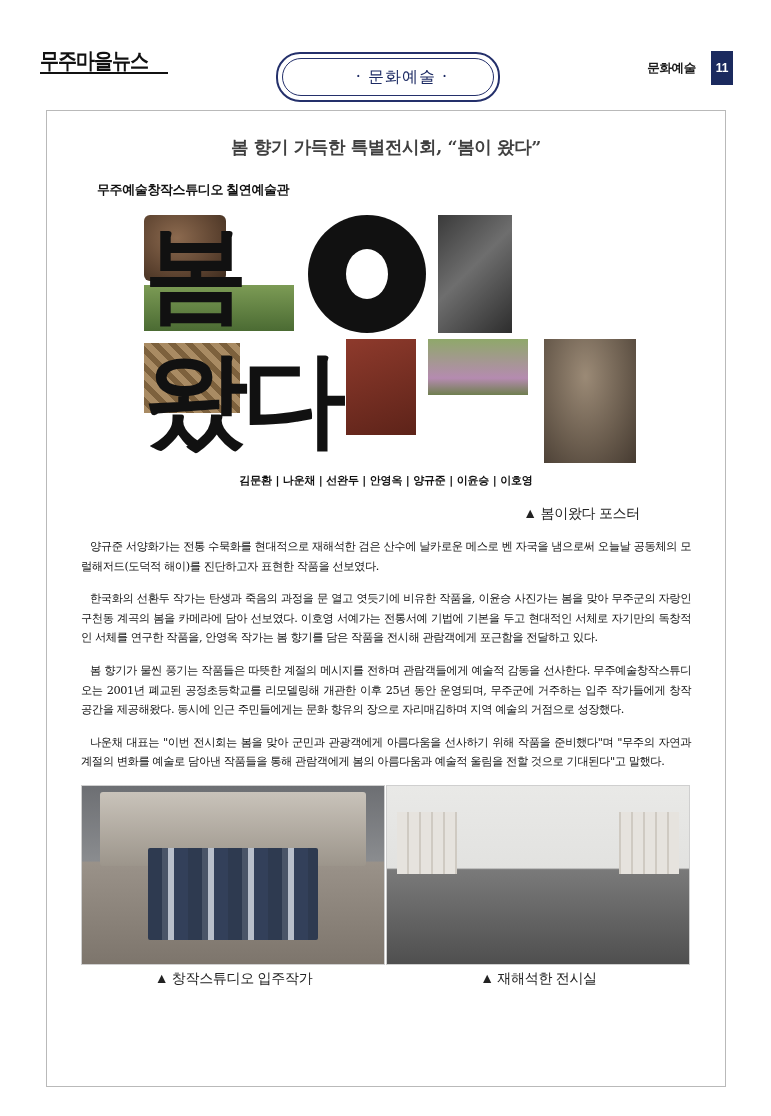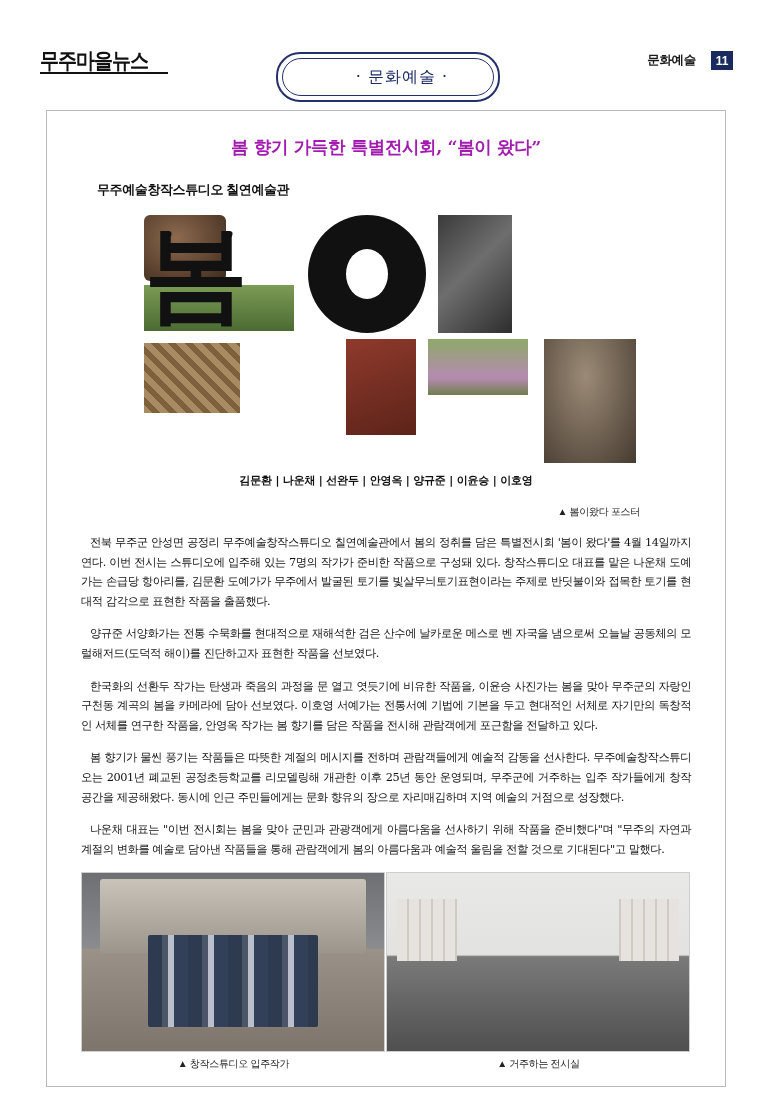--- a/index.html
+++ b/index.html
@@ -52,21 +52,21 @@
     gap: 15px;
   }
   .page-head-right .section-name {
     font-size: 12.5px;
     font-weight: bold;
     color: #1a1a1a;
     letter-spacing: -0.3px;
   }
   .page-num {
     width: 22px;
-    height: 19px;
+    height: 34px;
     background: #1b2a5e;
     color: #fff;
     font-size: 12px;
     font-weight: bold;
     display: flex;
     align-items: center;
     justify-content: center;
   }
 
   
@@ -115,21 +115,21 @@
     left: 16px;
     top: 14px;
     width: 646px;
   }
 
   .headline {
     text-align: center;
     font-family: "DejaVu Serif", serif;
     font-size: 17.5px;
     font-weight: bold;
-    color: #a21caf;
+    color: #404040;
     letter-spacing: -0.4px;
     margin: 10px 0 0 0;
   }
   .subhead {
     margin: 22px 0 0 34px;
     font-size: 13px;
     font-weight: bold;
     color: #111;
     letter-spacing: -0.4px;
   }
@@ -227,21 +227,21 @@
     left: 0; top: 262px; width: 508px;
     text-align: center;
     font-family: "DejaVu Sans", sans-serif;
     font-weight: bold;
     font-size: 11px;
     color: #111;
     letter-spacing: -0.2px;
   }
 
   .caption {
-    font-size: 10px;
+    font-size: 14px;
     color: #222;
     letter-spacing: -0.3px;
   }
   .caption-poster {
     width: 508px;
     margin: 4px auto 0 auto;
     text-align: right;
     padding-right: 2px;
   }
 
@@ -342,40 +342,40 @@
       <div class="poster">
         <div class="p-cell img-pot"></div>
         <div class="p-cell img-green"></div>
         <div class="p-cell ph-bom">봄ㅇ</div>
         <div class="p-cell ph-o"></div>
         <div class="p-cell img-metal"></div>
 
         <div class="p-cell img-weave"></div>
         <div class="p-cell img-red"></div>
         <div class="p-cell img-flower"></div>
+        <div class="p-cell ph-wat">왔다</div>
         <div class="p-cell img-vase"></div>
 
         <div class="p-cell poster-credits">김문환 | 나운채 | 선완두 | 안영옥 | 양규준 | 이윤승 | 이호영</div>
       </div>
       <div class="caption caption-poster">▲ 봄이왔다 포스터</div>
     </div>
 
     <div class="body-text">
-      <p>전북 무주군 안성면 공정리 무주예술창작스튜디오 칠연예술관에서 봄의 정취를 담은 특별전시회 '봄이 왔다'를 4월 14일까지 연다. 이번 전시는 스튜디오에 입주해 있는 7명의 작가가 준비한 작품으로 구성돼 있다. 창작스튜디오 대표를 맡은 나운채 도예가는 손급당 항아리를, 김문환 도예가가 무주에서 발굴된 토기를 빛살무늬토기표현이라는 주제로 반딧불이와 접목한 토기를 현대적 감각으로 표현한 작품을 출품했다.</p>
       <p>양규준 서양화가는 전통 수묵화를 현대적으로 재해석한 검은 산수에 날카로운 메스로 벤 자국을 냄으로써 오늘날 공동체의 모럴해저드(도덕적 해이)를 진단하고자 표현한 작품을 선보였다.</p>
       <p>한국화의 선환두 작가는 탄생과 죽음의 과정을 문 열고 엿듯기에 비유한 작품을, 이윤승 사진가는 봄을 맞아 무주군의 자랑인 구천동 계곡의 봄을 카메라에 담아 선보였다. 이호영 서예가는 전통서예 기법에 기본을 두고 현대적인 서체로 자기만의 독창적인 서체를 연구한 작품을, 안영옥 작가는 봄 향기를 담은 작품을 전시해 관람객에게 포근함을 전달하고 있다.</p>
       <p>봄 향기가 물씬 풍기는 작품들은 따뜻한 계절의 메시지를 전하며 관람객들에게 예술적 감동을 선사한다. 무주예술창작스튜디오는 2001년 폐교된 공정초등학교를 리모델링해 개관한 이후 25년 동안 운영되며, 무주군에 거주하는 입주 작가들에게 창작 공간을 제공해왔다. 동시에 인근 주민들에게는 문화 향유의 장으로 자리매김하며 지역 예술의 거점으로 성장했다.</p>
       <p>나운채 대표는 "이번 전시회는 봄을 맞아 군민과 관광객에게 아름다움을 선사하기 위해 작품을 준비했다"며 "무주의 자연과 계절의 변화를 예술로 담아낸 작품들을 통해 관람객에게 봄의 아름다움과 예술적 울림을 전할 것으로 기대된다"고 말했다.</p>
     </div>
 
     <div class="photos">
       <div class="photo-block">
         <div class="photo photo-a"></div>
         <div class="caption photo-caption">▲ 창작스튜디오 입주작가</div>
       </div>
       <div class="photo-block">
         <div class="photo photo-b"></div>
-        <div class="caption photo-caption">▲ 거주하는 전시실</div>
+        <div class="caption photo-caption">▲ 재해석한 전시실</div>
       </div>
     </div>
 
   </div>
 </div>
 
 </body></html>

